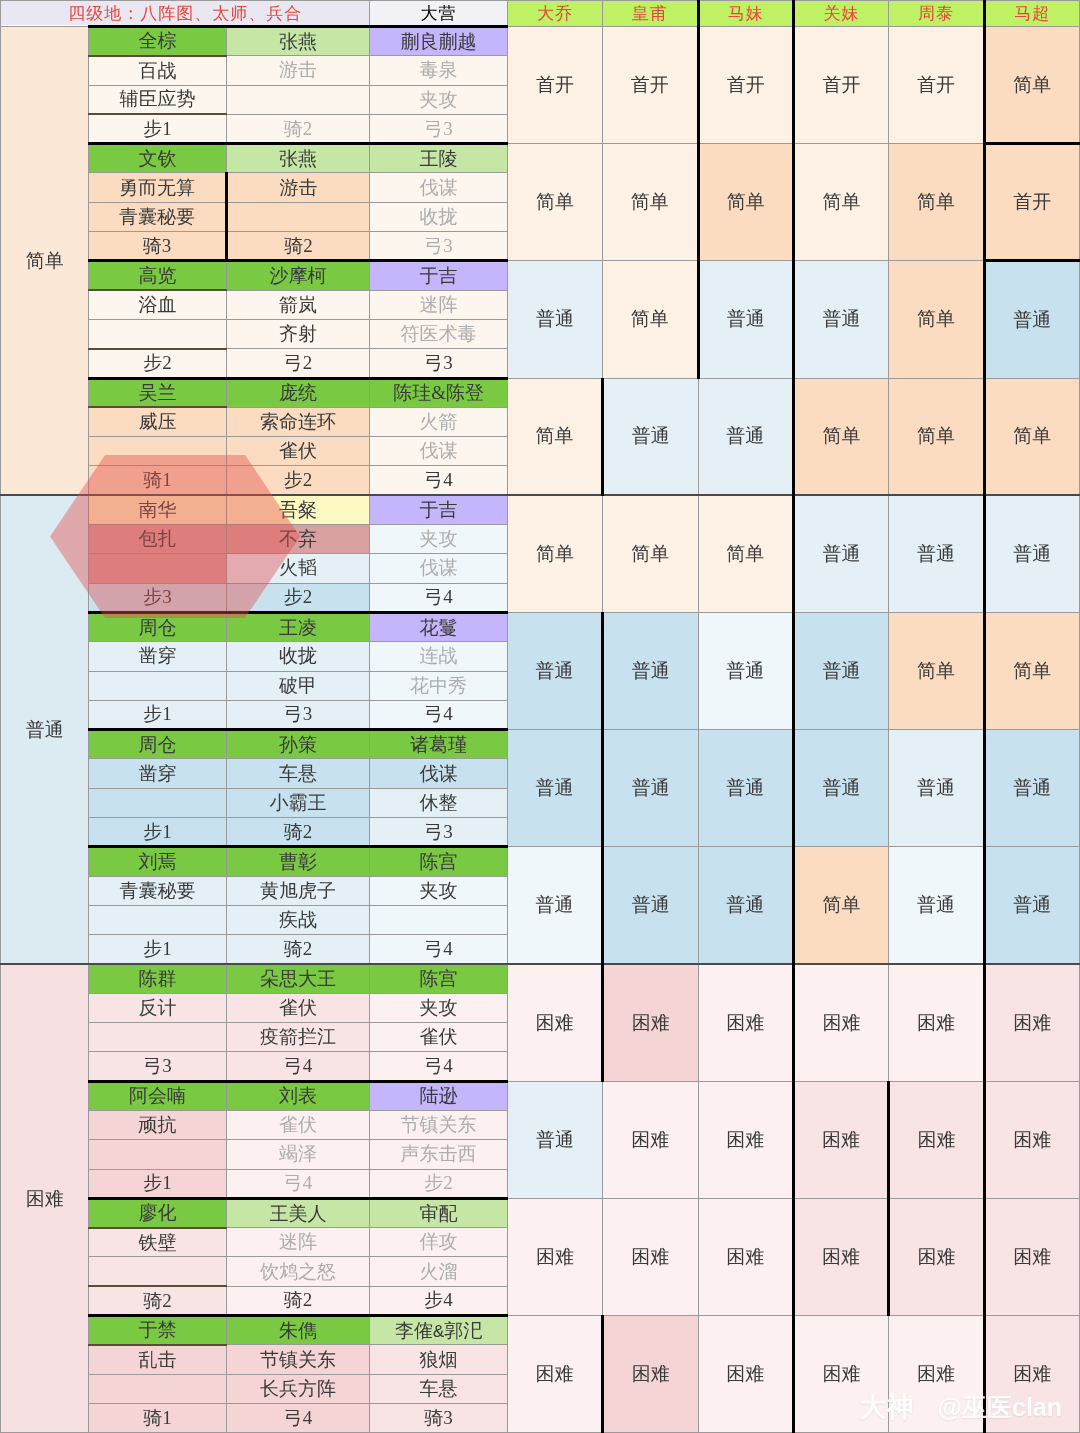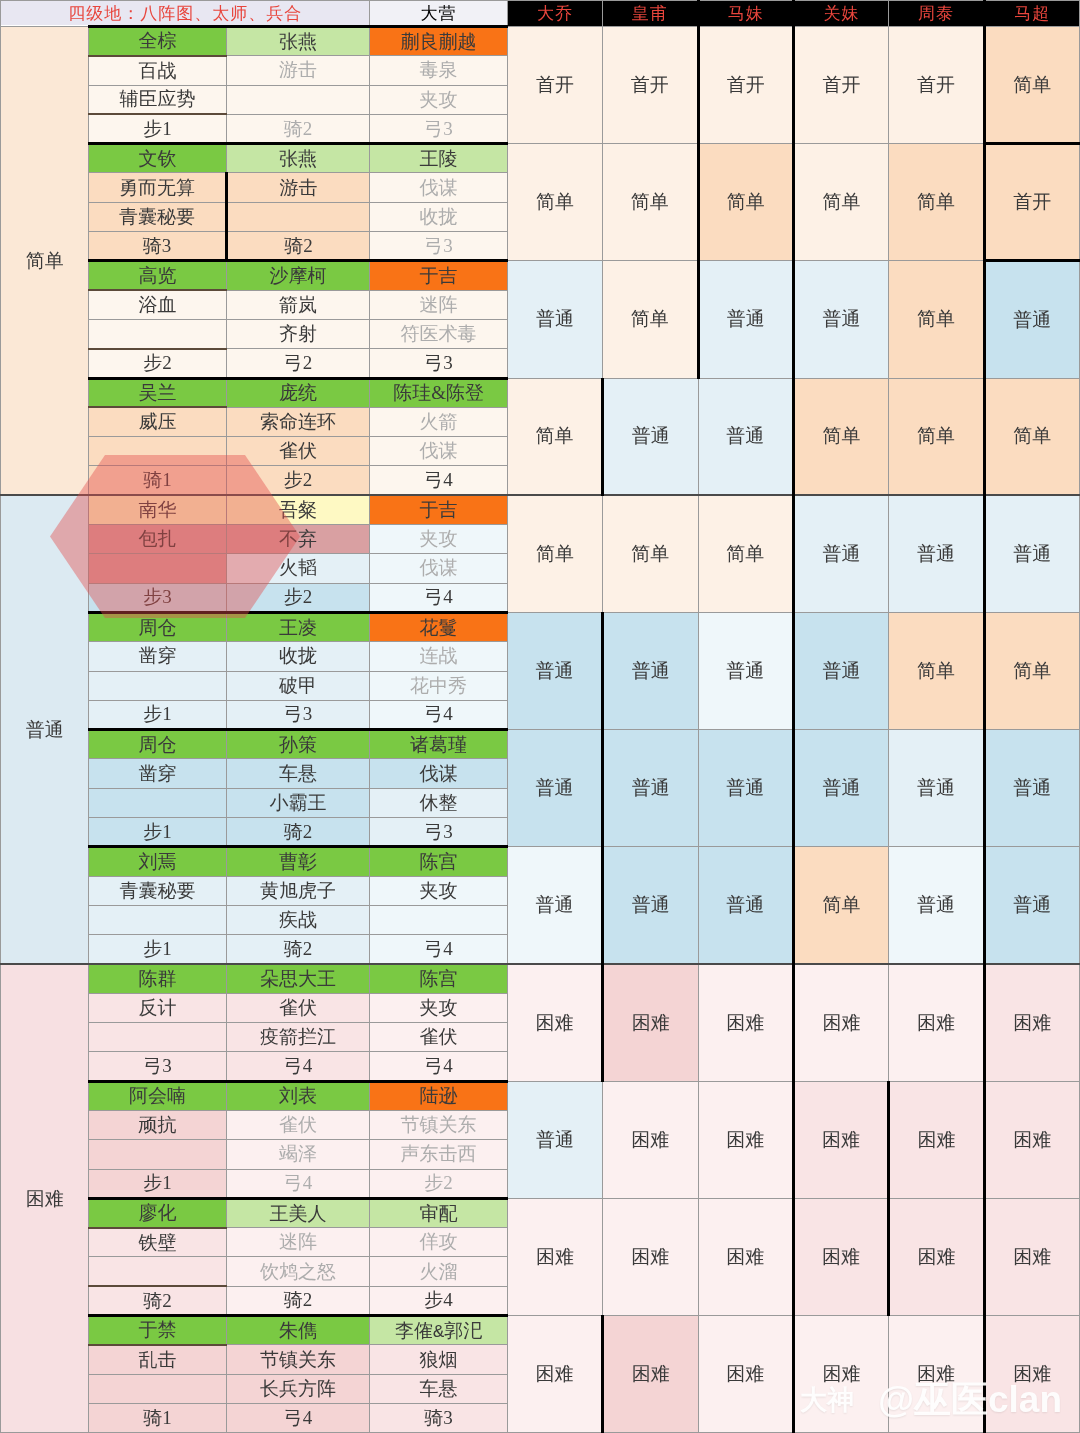--- a/index.html
+++ b/index.html
@@ -25,40 +25,40 @@
     position:relative; z-index:2;
     width:1080px; border-collapse:collapse; table-layout:fixed;
   }
   table.sheet td, table.sheet th{
     border:1px solid #9a9a9a;
     text-align:center; vertical-align:middle;
     font-weight:400; padding:0;
     overflow:hidden; white-space:nowrap;
   }
   
-  .hdr{ height:26px; background:#000000; font-size:17px; font-weight:bold;
+  .hdr{ height:26px; background:#bef264; font-size:17px; font-weight:bold;
         color:#e8453c; letter-spacing:1px; }
   .hdr.gray{ color:#000000; background:#f1f1f6; font-weight:400; }
   .hdr.tag{ background:#e8e7f2; }
 
   
   col.c-diff{ width:88px; }
   col.c-a{ width:137px; }
   col.c-b{ width:143px; }
   col.c-c{ width:137px; }
   col.c-r{ width:95px; }
 
   
   td.cell{ height:29.3px; font-size:19px; color:#3a3a3a; }
   td.cell.faded{ color:#adadad; }
 
   
   .f-green      { background:#7ac943; color:#1f2b14; }
   .f-greenlight { background:#c5e6a4; color:#a8c58c;font-family:Liberation Mono, monospace; }
-  .f-greenpale  { background:#f97316; color:#a9c98f; }
+  .f-greenpale  { background:#c4b5fd; color:#a9c98f; }
   .f-cream      { background:#fdf1e6; }
   .f-creamdeep  { background:#fbdcc0; }
   .f-creamlite  { background:#fdf6ee; }
   .f-blue       { background:#c7e2ee; }
   .f-bluelite   { background:#e4f0f6; }
   .f-bluepale   { background:#eff7fa; }
   .f-pink       { background:#f4d4d4; }
   .f-pinklite   { background:#f9e4e5; }
   .f-pinkpale   { background:#fcf0f0; }
   .f-brown      { background:#fef9c3; color:#4a3415; }
@@ -99,21 +99,21 @@
   }
   
   .wm{
     position:absolute; z-index:6; right:18px; bottom:8px;
     display:flex; align-items:center; gap:24px;
     color:rgba(255,255,255,.92); font-size:29px; font-weight:bold;
     font-family:"Liberation Sans",sans-serif;
     text-shadow:0 1px 2px rgba(0,0,0,.08);
     pointer-events:none;
   }
-  .wm .tag{ font-size:37px; }
+  .wm .tag{ font-size:25px; }
   .wm .hd{ font-size:27px; font-weight:bold; }
 </style>
 </head>
 <body>
 
 <div class="bg-layer">
   <div class="blob-d"></div>
   <div class="blob-a"></div>
   <div class="blob-b"></div>
   <div class="blob-c"></div>

